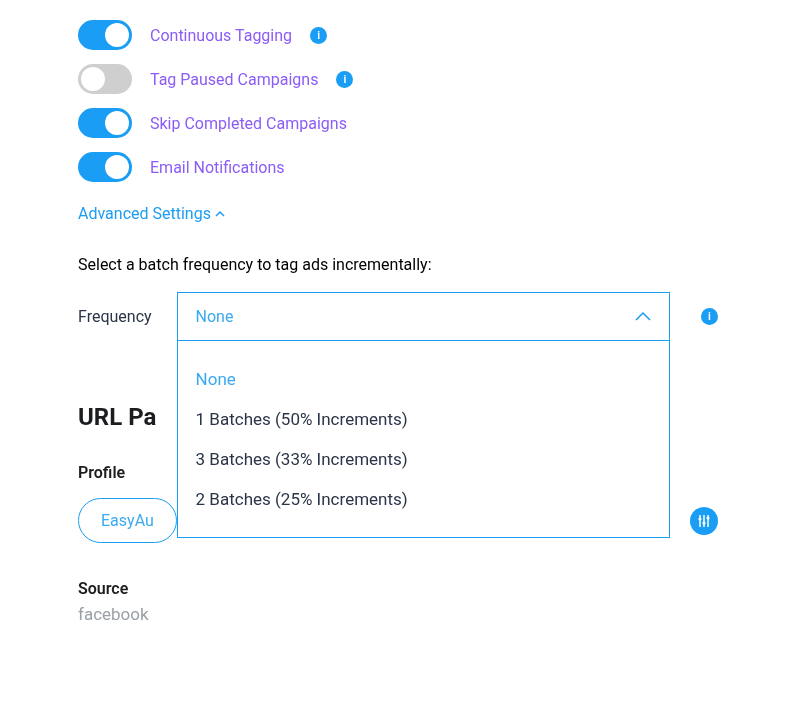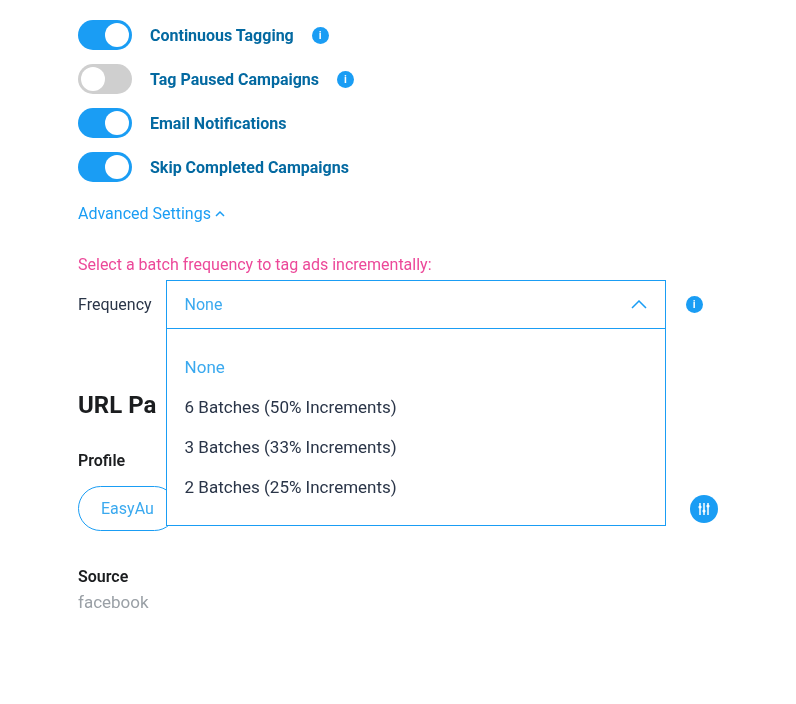--- a/index.html
+++ b/index.html
@@ -51,22 +51,21 @@
       top: 3px;
     }
     .switch-on .switch-knob {
       right: 3px;
     }
     .switch-off .switch-knob {
       left: 3px;
     }
     .switch-label {
       font-size: 16px;
-      color: #0369a1;
-      font-weight: bold;
+      color: #8b5cf6;
     }
     .info-badge {
       display: inline-flex;
       align-items: center;
       justify-content: center;
       width: 17px;
       height: 17px;
       background: #1a9df4;
       border-radius: 50%;
       color: #ffffff;
@@ -82,27 +81,27 @@
       gap: 4px;
       cursor: pointer;
       margin-top: 8px;
       margin-bottom: 32px;
     }
     .adv-caret {
       font-size: 10px;
     }
     .batch-label {
       font-size: 16px;
-      color: #ec4899;
-      margin-bottom: 6px;
+      color: #000000;
+      margin-bottom: 18px;
     }
     .freq-row {
       display: flex;
       align-items: center;
-      gap: 14px;
+      gap: 25px;
       position: relative;
     }
     .freq-label {
       font-size: 16px;
       color: #2a3548;
     }
     .select-wrapper {
       position: relative;
       flex: 1;
       max-width: 500px;
@@ -215,29 +214,29 @@
     </div>
     <span class="switch-label">Tag Paused Campaigns</span>
     <span class="info-badge">i</span>
   </div>
 
   <div class="switch-row">
     <div class="switch switch-on">
       <div class="switch-track"></div>
       <div class="switch-knob"></div>
     </div>
+    <span class="switch-label">Skip Completed Campaigns</span>
+  </div>
+
+  <div class="switch-row">
+    <div class="switch switch-on">
+      <div class="switch-track"></div>
+      <div class="switch-knob"></div>
+    </div>
     <span class="switch-label">Email Notifications</span>
-  </div>
-
-  <div class="switch-row">
-    <div class="switch switch-on">
-      <div class="switch-track"></div>
-      <div class="switch-knob"></div>
-    </div>
-    <span class="switch-label">Skip Completed Campaigns</span>
   </div>
 
   <div class="advanced-settings">
     <span>Advanced Settings</span>
     <svg class="adv-caret" width="10" height="10" viewBox="0 0 10 10">
       <path d="M1 7 L5 3 L9 7" fill="none" stroke="#1a9df4" stroke-width="1.5"></path>
     </svg>
   </div>
 
   <div class="batch-label">Select a batch frequency to tag ads incrementally:</div>
@@ -246,21 +245,21 @@
     <span class="freq-label">Frequency</span>
     <div class="select-wrapper">
       <div class="select-box">
         <span>None</span>
         <svg class="chevron-up" viewBox="0 0 16 10">
           <path d="M1 8 L8 1 L15 8" fill="none" stroke="#1a9df4" stroke-width="1.5"></path>
         </svg>
       </div>
       <div class="dropdown-panel">
         <div class="dropdown-item selected">None</div>
-        <div class="dropdown-item">6 Batches (50% Increments)</div>
+        <div class="dropdown-item">1 Batches (50% Increments)</div>
         <div class="dropdown-item">3 Batches (33% Increments)</div>
         <div class="dropdown-item">2 Batches (25% Increments)</div>
       </div>
     </div>
     <span class="info-badge info-right">i</span>
   </div>
 
   <h2 class="section-heading">URL Pa</h2>
 
   <div class="profile-label">Profile</div>

